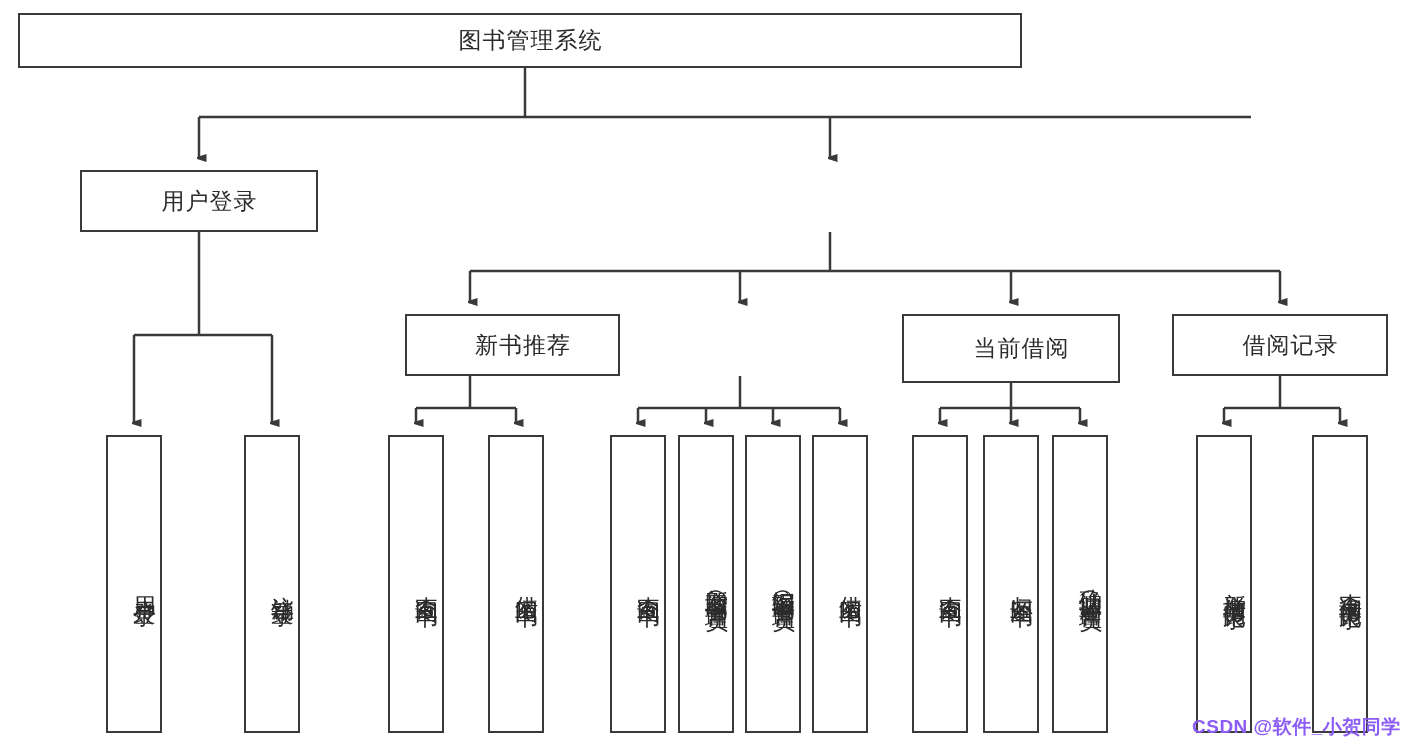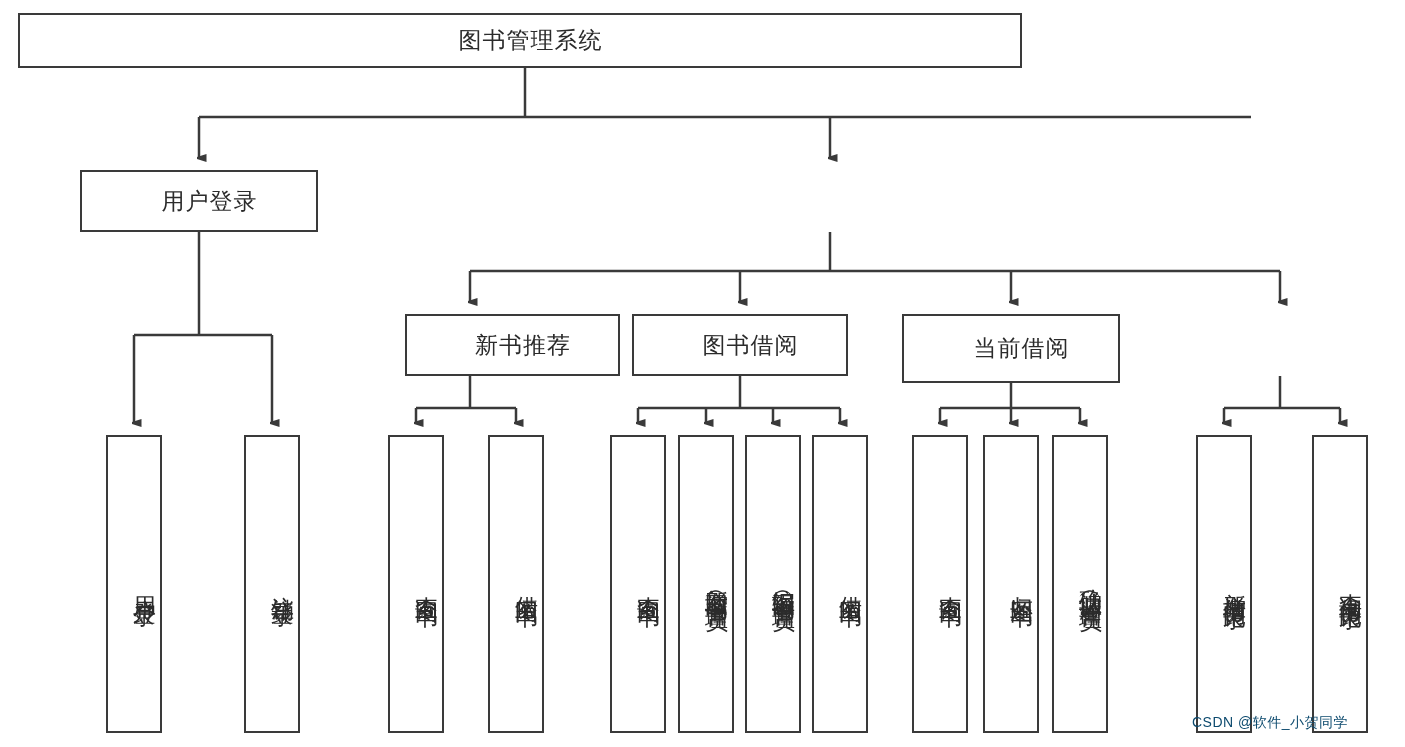--- a/index.html
+++ b/index.html
@@ -44,24 +44,25 @@
     writing-mode: vertical-rl;
     text-orientation: upright;
     letter-spacing: 3px;
     line-height: 1;
     white-space: nowrap;
   }
   .watermark {
     position: absolute;
     left: 1192px;
     top: 714px;
-    font-size: 14px;
-    color: #0c4a6e;
+    font-size: 19px;
+    color: #8b5cf6;
     white-space: nowrap;
     letter-spacing: 0.5px;
+    font-weight: bold;
   }
 </style>
 </head>
 <body>
 
 <div id="canvas">
 
   <svg id="wires" viewBox="0 0 1405 747">
     <defs>
       <marker id="arrow" markerWidth="10" markerHeight="10" refX="4" refY="7.5" orient="auto" markerUnits="userSpaceOnUse">
@@ -116,25 +117,25 @@
     <span>图书管理系统</span>
   </div>
 
   <div class="node horiz" style="left:80px; top:170px; width:238px; height:62px;">
     <span>用户登录</span>
   </div>
 
   <div class="node horiz" style="left:363px; top:314px; width:215px; height:62px;margin-left:42px;">
     <span>新书推荐</span>
   </div>
-  <div class="node horiz" style="left:632px; top:314px; width:216px; height:62px;">
-    <span>图书借阅</span>
-  </div>
   <div class="node horiz" style="left:902px; top:314px; width:218px; height:69px;">
     <span>当前借阅</span>
+  </div>
+  <div class="node horiz" style="left:1172px; top:314px; width:216px; height:62px;">
+    <span>借阅记录</span>
   </div>
 
   <div class="node vert" style="left:106px; top:435px; width:56px; height:298px;">
     <span class="vlabel">用户登录</span>
   </div>
   <div class="node vert" style="left:244px; top:435px; width:56px; height:298px;">
     <span class="vlabel">注销登录</span>
   </div>
   <div class="node vert" style="left:388px; top:435px; width:56px; height:298px;">
     <span class="vlabel">查询图书</span>

